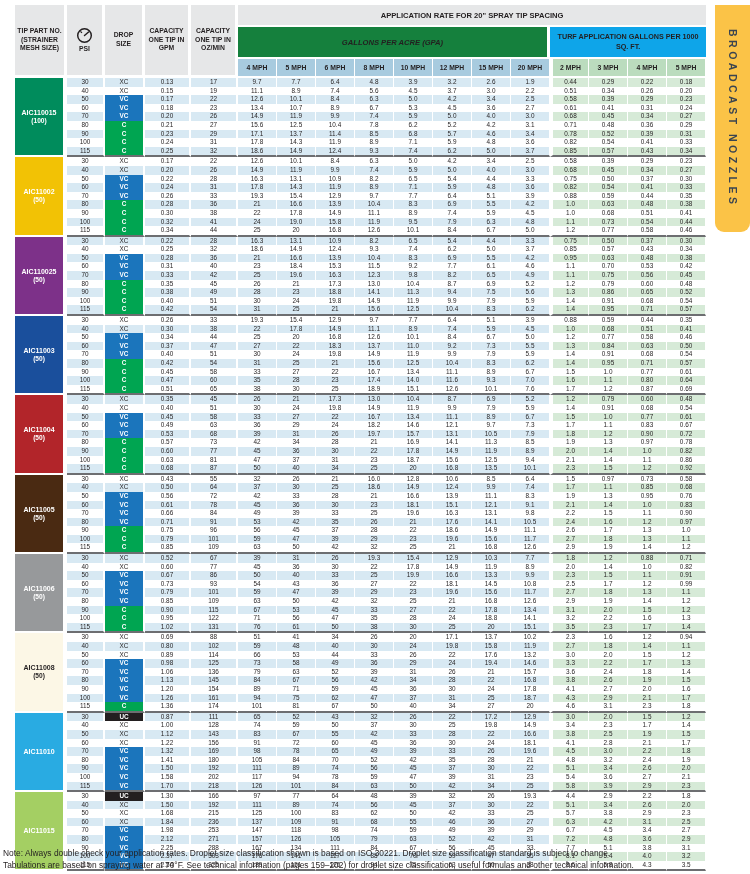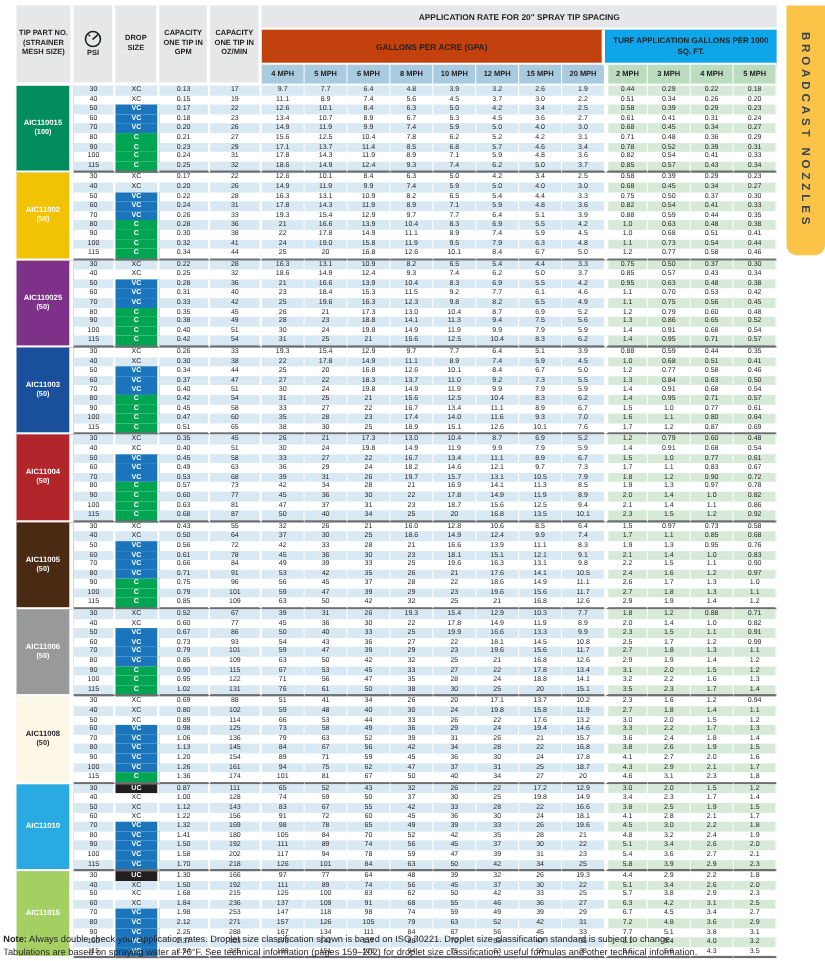--- a/index.html
+++ b/index.html
@@ -34,22 +34,22 @@
     border-right:3px solid #fff;border-bottom:3px solid #fff;
     padding:1px 2px;
   }
   .th-tip{font-size:6.8px;}
   .gauge{display:block;margin:0 auto 1px auto;width:17px;height:17px;}
   .th-app{
     background:#E6E7E8;font-size:7.6px;height:20px;
     border-bottom:2px solid #fff;
   }
   .th-gpa{
-    background:#c2410c;font-size:7.6px;height:30px;
-    border-right:3px solid #fff;border-bottom:2px solid #fff;
+    background:#15803d;font-size:7.6px;height:30px;
+    border-right:3px solid #fff;border-bottom:2px solid #fff;font-style:italic;
   }
   .th-turf{
     background:#0ea5e9;font-size:7.2px;line-height:1.35;height:30px;
     border-bottom:2px solid #fff;padding:0 6px;
   }
   .th-mph{
     font-size:6.8px;height:17px;
     border-right:1.5px solid #fff;border-bottom:2.5px solid #fff;
   }
   .th-mph.blue{background:#A8CBDF;}
@@ -76,21 +76,21 @@
     text-align:center;vertical-align:middle;
   }
   .tip-no{font-weight:bold;font-size:7px;line-height:1.3;}
   .tip-mesh{font-weight:bold;font-size:6.6px;line-height:1.3;}
 
   
   .note{
     position:absolute;left:3px;top:847px;width:744px;
     font-size:8.4px;line-height:1.45;color:#231F20;
   }
-  .note .b{font-weight:bold;margin-right:2px;}
+  .note .b{font-weight:normal;margin-right:2px;}
 </style>
 </head>
 <body>
 
 <div class="page">
 
   <div class="side-tab">
     <span class="side-tab-text">BROADCAST NOZZLES</span>
   </div>
 

